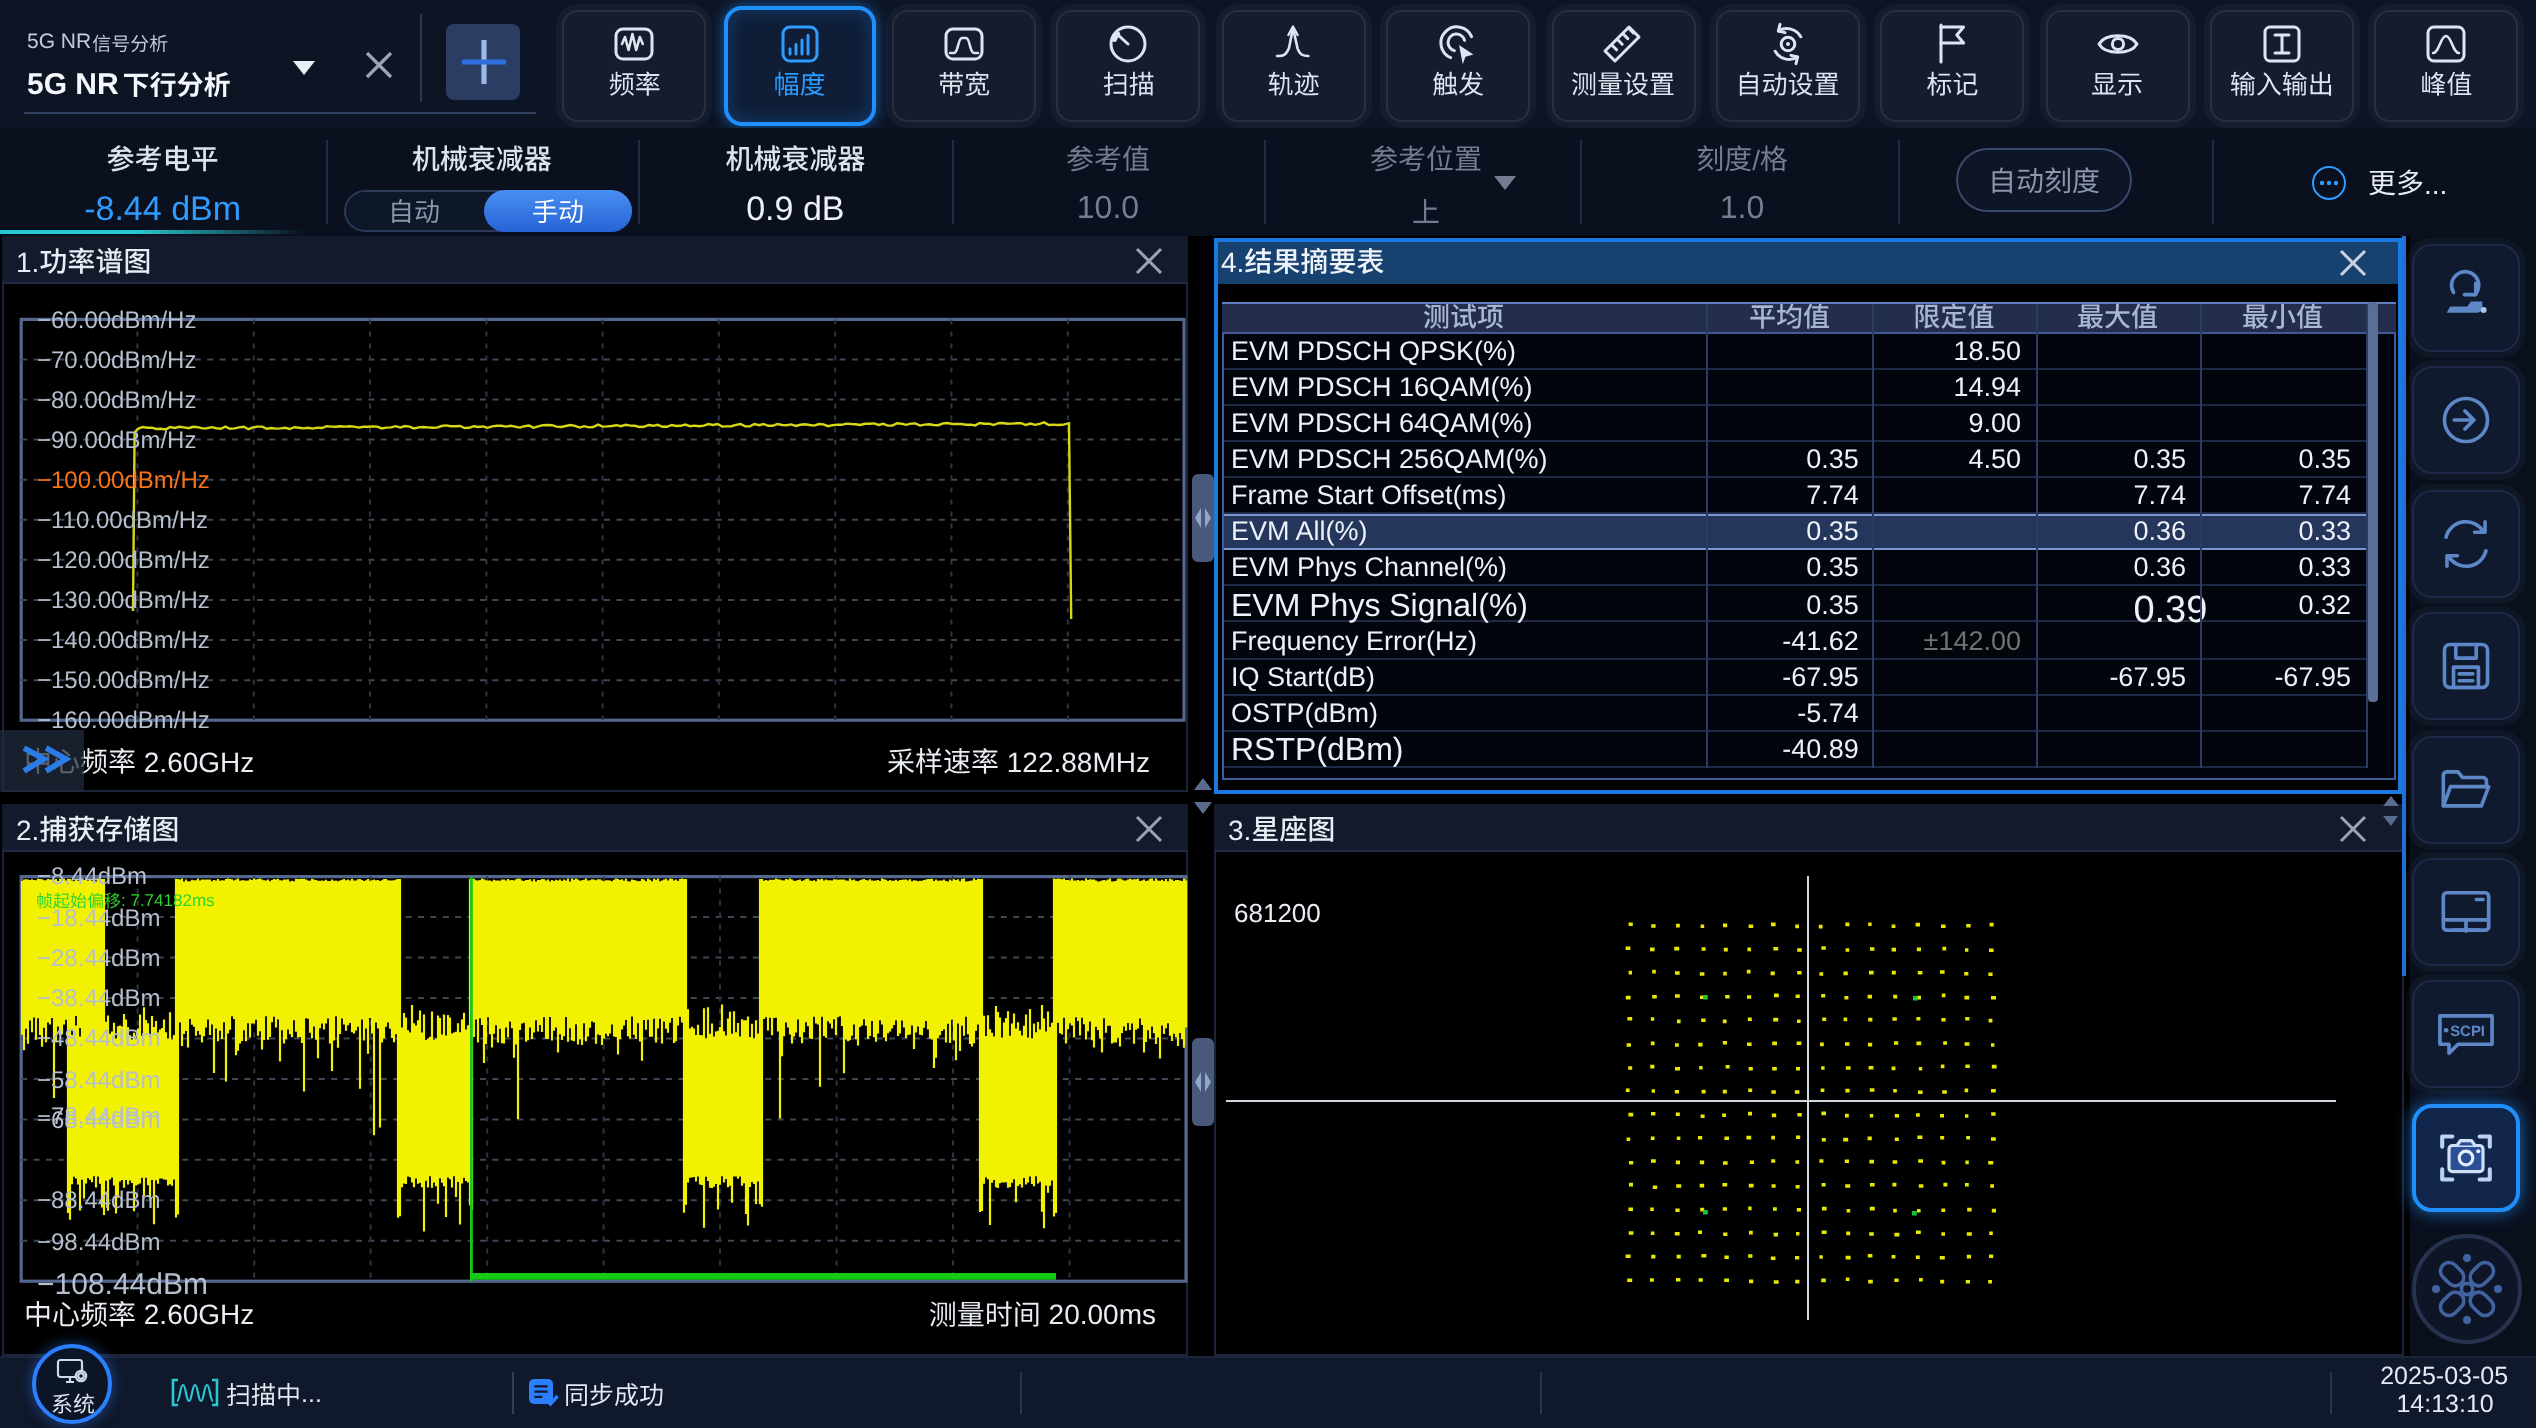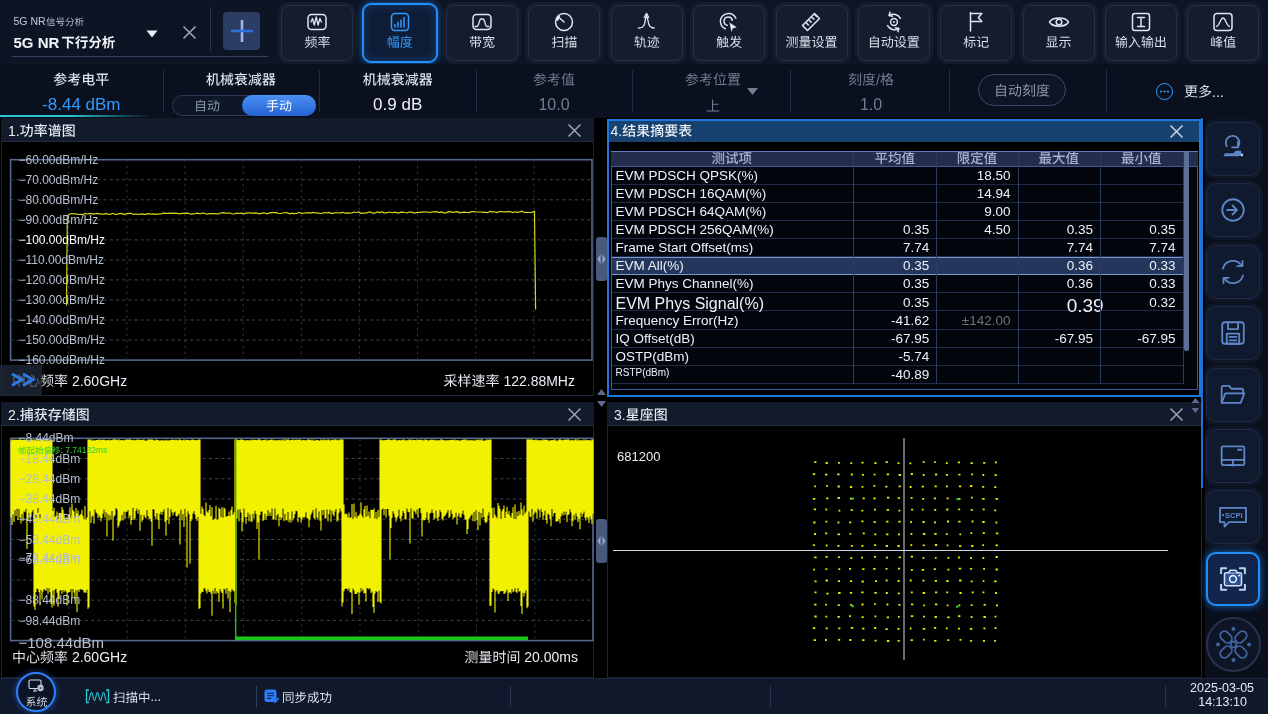--- a/index.html
+++ b/index.html
@@ -221,21 +221,21 @@
 <svg class="abs" style="left:0;top:118px" width="594" height="278" viewBox="0 0 594 278">
     <rect x="10.6" y="41.7" width="581.4" height="200.4" fill="none" stroke="#54678e" stroke-width="1.6"></rect>
     <path d="M10.6 61.7H592.0M10.6 81.8H592.0M10.6 101.8H592.0M10.6 121.9H592.0M10.6 141.9H592.0M10.6 161.9H592.0M10.6 182.0H592.0M10.6 202.0H592.0M10.6 222.1H592.0" stroke="#3f4654" stroke-width="1" stroke-dasharray="3 3.2" fill="none"></path>
     <path d="M68.7 41.7V242.1M126.9 41.7V242.1M185.0 41.7V242.1M243.2 41.7V242.1M301.3 41.7V242.1M359.4 41.7V242.1M417.6 41.7V242.1M475.7 41.7V242.1M533.9 41.7V242.1" stroke="#2e3542" stroke-width="1" stroke-dasharray="2.5 3.5" fill="none"></path>
     <path d="M66.5 187.5 L67.3 98.2 L69.0 96.4 L71.3 95.5 L73.6 95.9 L75.9 95.8 L78.2 96.5 L80.5 96.4 L82.8 96.7 L85.1 95.5 L87.4 96.0 L89.7 95.4 L92.0 95.7 L94.3 96.1 L96.6 95.4 L98.9 95.6 L101.2 96.2 L103.5 96.1 L105.8 95.6 L108.1 96.1 L110.4 96.4 L112.7 95.3 L115.0 96.4 L117.3 96.2 L119.6 95.7 L121.9 95.4 L124.2 96.6 L126.5 95.7 L128.8 95.3 L131.1 95.3 L133.4 96.4 L135.7 96.0 L138.0 96.3 L140.3 96.2 L142.6 95.9 L144.9 96.5 L147.2 95.6 L149.5 95.9 L151.8 96.2 L154.1 95.9 L156.4 96.3 L158.7 95.8 L161.0 96.0 L163.3 95.1 L165.6 95.3 L167.9 95.4 L170.2 95.1 L172.5 95.3 L174.8 95.1 L177.1 95.3 L179.4 95.8 L181.7 95.4 L184.0 95.4 L186.3 95.2 L188.6 95.3 L190.9 96.2 L193.2 95.8 L195.5 95.7 L197.8 95.1 L200.1 95.8 L202.4 95.0 L204.7 95.3 L207.0 96.2 L209.3 95.7 L211.6 95.5 L213.9 95.7 L216.2 95.9 L218.5 95.8 L220.8 95.0 L223.1 94.7 L225.4 95.1 L227.7 95.1 L230.0 95.0 L232.3 96.0 L234.6 95.9 L236.9 95.1 L239.2 95.5 L241.5 95.2 L243.8 95.9 L246.1 95.2 L248.4 94.9 L250.7 94.9 L253.0 95.3 L255.3 94.9 L257.6 95.3 L259.9 95.8 L262.2 95.1 L264.5 94.8 L266.8 95.9 L269.1 95.2 L271.4 94.6 L273.7 94.5 L276.0 94.6 L278.3 95.3 L280.6 95.5 L282.9 95.0 L285.2 94.5 L287.5 94.9 L289.8 95.8 L292.1 95.1 L294.4 95.7 L296.7 95.5 L299.0 94.3 L301.3 95.3 L303.6 95.2 L305.9 95.0 L308.2 94.6 L310.5 95.1 L312.8 94.4 L315.1 94.8 L317.4 94.9 L319.7 95.5 L322.0 95.4 L324.3 94.5 L326.6 94.9 L328.9 94.4 L331.2 95.4 L333.5 95.4 L335.8 94.5 L338.1 95.0 L340.4 94.9 L342.7 94.3 L345.0 95.1 L347.3 94.8 L349.6 95.1 L351.9 94.8 L354.2 94.0 L356.5 94.5 L358.8 94.0 L361.1 95.3 L363.4 95.2 L365.7 95.1 L368.0 94.4 L370.3 94.0 L372.6 95.2 L374.9 95.2 L377.2 94.0 L379.5 94.6 L381.8 94.0 L384.1 94.9 L386.4 94.9 L388.7 94.0 L391.0 94.5 L393.3 94.6 L395.6 94.2 L397.9 95.0 L400.2 94.4 L402.5 94.1 L404.8 94.5 L407.1 94.8 L409.4 94.0 L411.7 94.2 L414.0 95.1 L416.3 94.6 L418.6 94.3 L420.9 94.4 L423.2 93.8 L425.5 94.0 L427.8 94.1 L430.1 94.5 L432.4 93.9 L434.7 93.9 L437.0 93.7 L439.3 94.5 L441.6 93.9 L443.9 94.8 L446.2 94.8 L448.5 93.6 L450.8 93.9 L453.1 94.4 L455.4 93.8 L457.7 93.7 L460.0 94.8 L462.3 94.3 L464.6 94.1 L466.9 94.5 L469.2 94.6 L471.5 93.7 L473.8 93.5 L476.1 94.0 L478.4 94.0 L480.7 94.0 L483.0 94.4 L485.3 94.3 L487.6 94.7 L489.9 93.5 L492.2 93.9 L494.5 93.8 L496.8 94.5 L499.1 93.6 L501.4 93.5 L503.7 93.9 L506.0 93.8 L508.3 93.6 L510.6 93.6 L512.9 94.5 L515.2 93.8 L517.5 94.4 L519.8 93.9 L522.1 93.2 L524.4 94.5 L526.7 94.3 L529.0 94.5 L531.3 94.4 L534.5 93.6 L535.6 191.5" stroke="#d5d813" stroke-width="1.2" fill="none"></path>
   </svg>
 <div class="t" style="left:18.5px;top:153.8px;font-size:12px;color:#b6bfce">−60.00dBm/Hz</div>
 <div class="t" style="left:18.5px;top:173.9px;font-size:12px;color:#b6bfce">−70.00dBm/Hz</div>
 <div class="t" style="left:18.5px;top:193.9px;font-size:12px;color:#b6bfce">−80.00dBm/Hz</div>
 <div class="t" style="left:18.5px;top:214.0px;font-size:12px;color:#b6bfce">−90.00dBm/Hz</div>
-<div class="t" style="left:18.5px;top:234.0px;font-size:12px;color:#ffffff">−100.00dBm/Hz</div>
+<div class="t" style="left:18.5px;top:234.0px;font-size:12px;color:#f97316">−100.00dBm/Hz</div>
 <div class="t" style="left:18.5px;top:254.0px;font-size:12px;color:#b6bfce">−110.00dBm/Hz</div>
 <div class="t" style="left:18.5px;top:274.1px;font-size:12px;color:#b6bfce">−120.00dBm/Hz</div>
 <div class="t" style="left:18.5px;top:294.1px;font-size:12px;color:#b6bfce">−130.00dBm/Hz</div>
 <div class="t" style="left:18.5px;top:314.2px;font-size:12px;color:#b6bfce">−140.00dBm/Hz</div>
 <div class="t" style="left:18.5px;top:334.2px;font-size:12px;color:#b6bfce">−150.00dBm/Hz</div>
 <div class="t" style="left:18.5px;top:354.2px;font-size:12px;color:#b6bfce">−160.00dBm/Hz</div>
 <div class="t" style="left:68.0px;top:373.9px;font-size:14px;color:#e9edf3"> 2.60GHz</div>
 <div class="t" style="left:499.5px;top:373.9px;font-size:14px;color:#e9edf3"> 122.88MHz</div>
 <svg class="abs" style="left:0;top:365px;z-index:3" width="42" height="31">
     <rect x="0" y="0" width="42" height="31" fill="#222c3f" opacity="0.72"></rect>
@@ -310,29 +310,29 @@
 <div class="abs" style="left:611.5px;top:310.4px;width:571.0px;height:1px;background:#1e2b47"></div>
 <div class="t" style="left:615.5px;top:295.5px;font-size:16px;color:#eef2f8">EVM Phys Signal(%)</div>
 <div class="t" style="left:903.1px;top:295.5px;font-size:13.5px;color:#eef2f8">0.35</div>
 <div class="t" style="left:1066.7px;top:295.5px;font-size:19px;color:#eef2f8">0.39</div>
 <div class="t" style="left:1149.2px;top:295.5px;font-size:13.5px;color:#eef2f8">0.32</div>
 <div class="abs" style="left:611.5px;top:328.5px;width:571.0px;height:1px;background:#1e2b47"></div>
 <div class="t" style="left:615.5px;top:313.6px;font-size:13.5px;color:#eef2f8">Frequency Error(Hz)</div>
 <div class="t" style="left:891.1px;top:313.6px;font-size:13.5px;color:#eef2f8">-41.62</div>
 <div class="t" style="left:961.8px;top:313.6px;font-size:13.5px;color:#737373">±142.00</div>
 <div class="abs" style="left:611.5px;top:346.6px;width:571.0px;height:1px;background:#1e2b47"></div>
-<div class="t" style="left:615.5px;top:331.7px;font-size:13.5px;color:#eef2f8">IQ Offset(dB)</div>
+<div class="t" style="left:615.5px;top:331.7px;font-size:13.5px;color:#eef2f8">IQ Start(dB)</div>
 <div class="t" style="left:891.1px;top:331.7px;font-size:13.5px;color:#eef2f8">-67.95</div>
 <div class="t" style="left:1054.7px;top:331.7px;font-size:13.5px;color:#eef2f8">-67.95</div>
 <div class="t" style="left:1137.2px;top:331.7px;font-size:13.5px;color:#eef2f8">-67.95</div>
 <div class="abs" style="left:611.5px;top:364.7px;width:571.0px;height:1px;background:#1e2b47"></div>
 <div class="t" style="left:615.5px;top:349.8px;font-size:13.5px;color:#eef2f8">OSTP(dBm)</div>
 <div class="t" style="left:898.6px;top:349.8px;font-size:13.5px;color:#eef2f8">-5.74</div>
 <div class="abs" style="left:611.5px;top:382.8px;width:571.0px;height:1px;background:#1e2b47"></div>
-<div class="t" style="left:615.5px;top:367.9px;font-size:10px;color:#eef2f8">RSTP(dBm)</div>
+<div class="t" style="left:615.5px;top:367.9px;font-size:16px;color:#eef2f8">RSTP(dBm)</div>
 <div class="t" style="left:891.1px;top:367.9px;font-size:13.5px;color:#eef2f8">-40.89</div>
 <div class="abs" style="left:853.0px;top:151.5px;width:1px;height:232.3px;background:#2c3c60"></div>
 <div class="abs" style="left:936.4px;top:151.5px;width:1px;height:232.3px;background:#2c3c60"></div>
 <div class="abs" style="left:1017.5px;top:151.5px;width:1px;height:232.3px;background:#2c3c60"></div>
 <div class="abs" style="left:1100.0px;top:151.5px;width:1px;height:232.3px;background:#2c3c60"></div>
 <div class="abs" style="left:1182.5px;top:151.5px;width:1px;height:232.3px;background:#2c3c60"></div>
 <div class="abs" style="left:1183.5px;top:150.5px;width:5px;height:200.5px;background:#5a6e96;border-radius:2px"></div>
 <div class="abs" style="left:607px;top:402px;width:594.5px;height:276px;background:#000;border:1px solid #1b2438"></div>
 <div class="abs" style="left:607px;top:402px;width:594.5px;height:24px;background:#131a2b;border-bottom:1px solid #202a42"></div>
 <div class="t" style="left:614.0px;top:407.8px;font-size:14px;color:#e8ecf4">3.</div>

